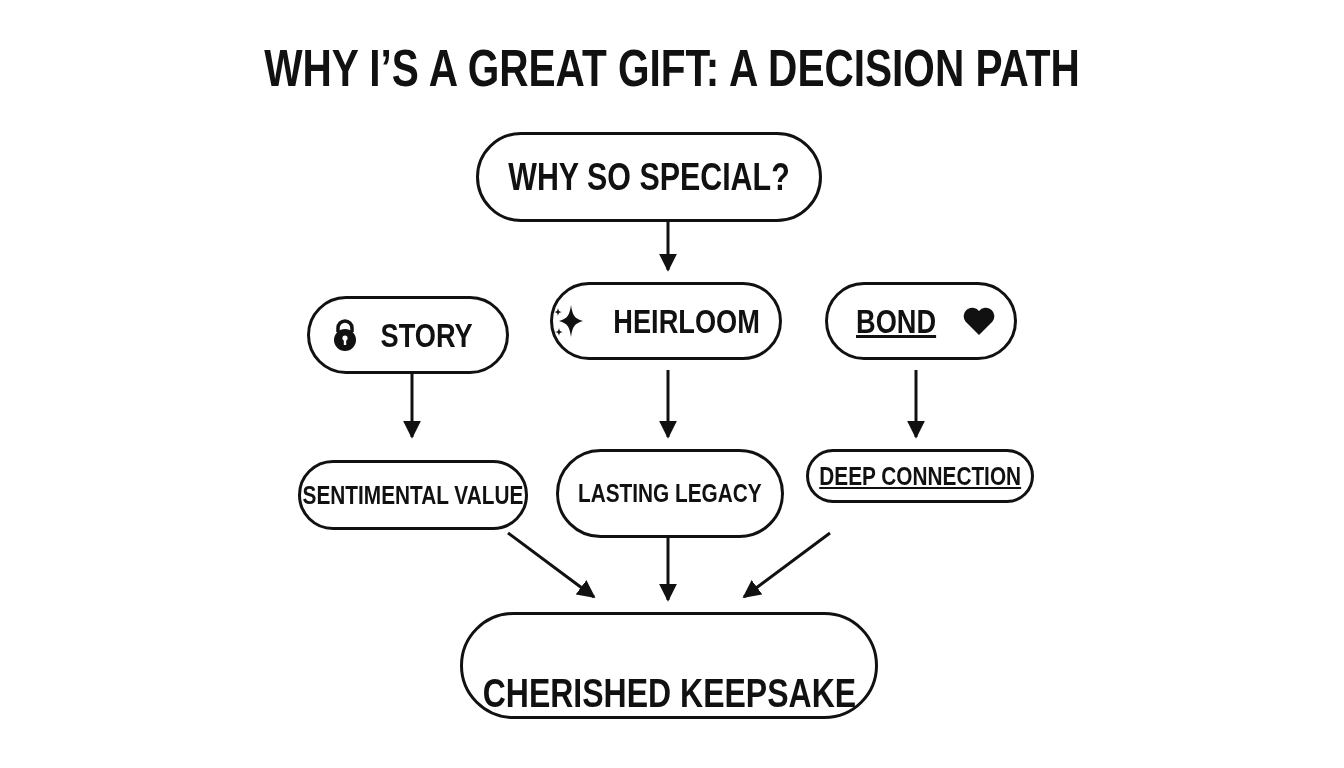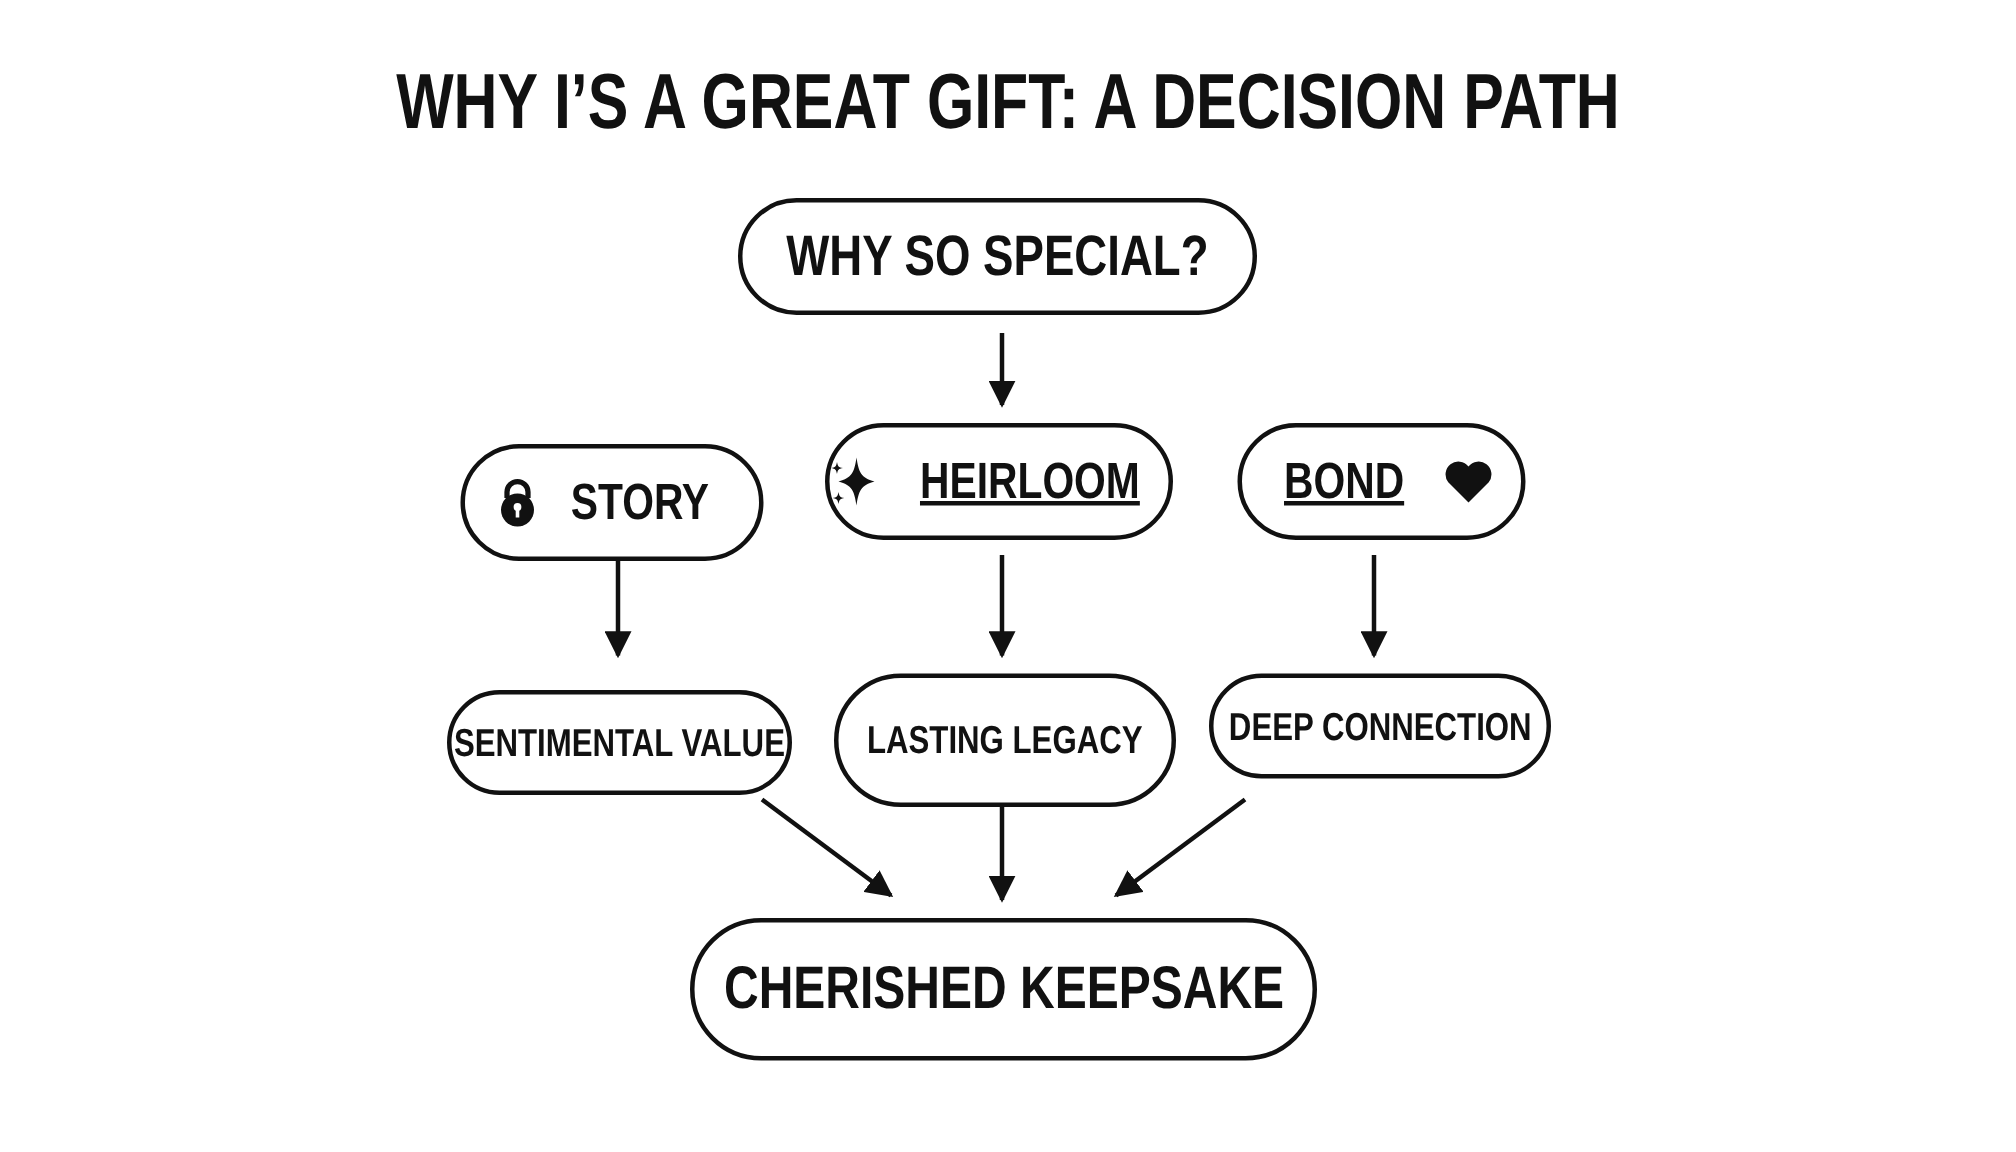--- a/index.html
+++ b/index.html
@@ -79,37 +79,37 @@
     <line x1="668" y1="222" x2="668" y2="270" marker-end="url(#ah)"></line>
     <line x1="412" y1="370" x2="412" y2="437" marker-end="url(#ah)"></line>
     <line x1="668" y1="370" x2="668" y2="437" marker-end="url(#ah)"></line>
     <line x1="916" y1="370" x2="916" y2="437" marker-end="url(#ah)"></line>
     <line x1="508" y1="533" x2="594" y2="597" marker-end="url(#ah)"></line>
     <line x1="668" y1="530" x2="668" y2="600" marker-end="url(#ah)"></line>
     <line x1="830" y1="533" x2="744" y2="597" marker-end="url(#ah)"></line>
   </g>
 </svg>
 
-<div class="node n-top" style="left:492px; top:132px; width:346px; height:78px;">
+<div class="node n-top" style="left:476px; top:132px; width:346px; height:90px;">
   <span class="label">WHY SO SPECIAL?</span>
 </div>
 
 <div class="node n-mid" style="left:307px; top:296px; width:202px; height:78px;">
   <span class="icon">
     <svg width="28" height="34" viewBox="0 0 28 34">
       <path d="M7 14 V10 a7 7 0 0 1 14 0 V14" fill="none" stroke="#111111" stroke-width="3.5"></path>
       <circle cx="14" cy="22" r="11" fill="#111111"></circle>
       <circle cx="14" cy="20" r="2.6" fill="#ffffff"></circle>
       <rect x="12.8" y="20" width="2.4" height="7" fill="#ffffff"></rect>
     </svg>
   </span>
   <span class="label">STORY</span>
 </div>
 
-<div class="node n-mid" style="left:550px; top:282px; width:232px; height:78px;text-decoration:underline;">
+<div class="node n-mid" style="left:550px; top:282px; width:232px; height:78px;">
   <span class="icon">
     <svg width="32" height="38" viewBox="0 0 32 38">
       <path d="M18 3 C19.5 13 21 16.5 30 19 C21 21.5 19.5 25 18 35 C16.5 25 15 21.5 6 19 C15 16.5 16.5 13 18 3 Z" fill="#111111"></path>
       <path d="M5 6 C5.6 9 6 9.6 9 10 C6 10.6 5.6 11 5 14 C4.4 11 4 10.6 1 10 C4 9.6 4.4 9 5 6 Z" fill="#111111"></path>
       <path d="M6 26 C6.6 29 7 29.6 10 30 C7 30.6 6.6 31 6 34 C5.4 31 5 30.6 2 30 C5 29.6 5.4 29 6 26 Z" fill="#111111"></path>
     </svg>
   </span>
   <span class="label">HEIRLOOM</span>
 </div>
 
@@ -123,19 +123,19 @@
 </div>
 
 <div class="node n-leaf" style="left:298px; top:460px; width:230px; height:70px;">
   <span class="label">SENTIMENTAL VALUE</span>
 </div>
 
 <div class="node n-leaf" style="left:556px; top:449px; width:228px; height:89px;">
   <span class="label">LASTING LEGACY</span>
 </div>
 
-<div class="node n-leaf" style="left:806px; top:449px; width:228px; height:70px;">
+<div class="node n-leaf" style="left:806px; top:449px; width:228px; height:54px;text-decoration:underline;">
   <span class="label">DEEP CONNECTION</span>
 </div>
 
-<div class="node n-bottom" style="left:460px; top:612px; width:418px; height:95px;">
+<div class="node n-bottom" style="left:460px; top:612px; width:418px; height:107px;align-items:flex-end;">
   <span class="label">CHERISHED KEEPSAKE</span>
 </div>
 
 </body></html>

